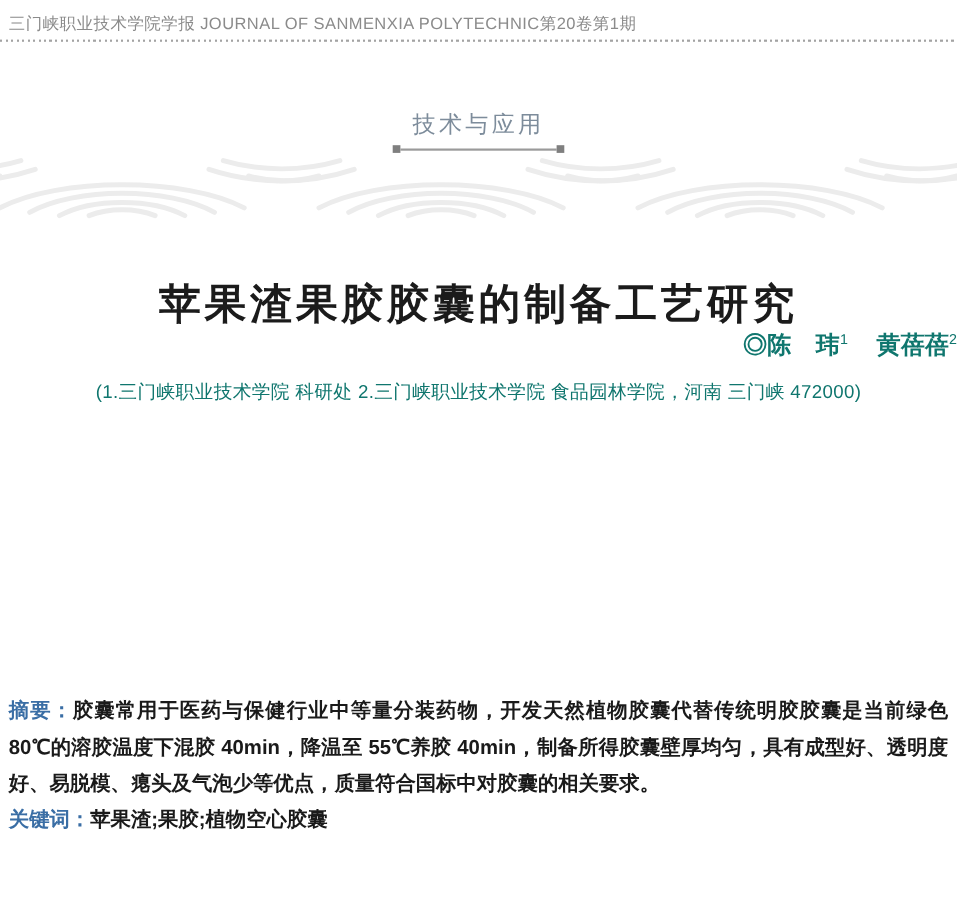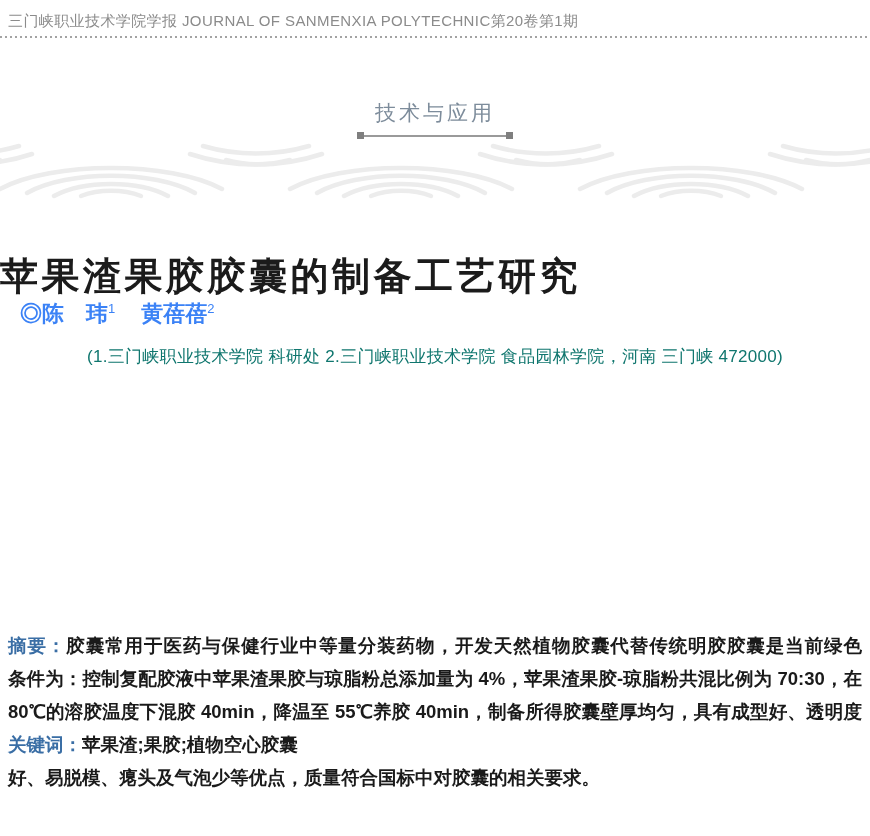--- a/index.html
+++ b/index.html
@@ -36,26 +36,26 @@
   }
   .section-underline .sq { width: 7px; height: 7px; background: #7f7f7f; }
   .section-underline .ln { flex: 1; height: 2px; background: #9a9a9a; }
 
   
   .wave-band { position: absolute; top: 141px; left: 0; width: 870px; height: 58px; }
 
   
   .article-title {
     position: absolute; top: 226px; left: 0; right: 0;
-    text-align: left; font-size: 38px; font-weight: bold;
+    text-align: center; font-size: 38px; font-weight: bold;
     letter-spacing: 3.5px; color: #1b1b1b;
   }
   .authors-line {
     position: absolute; top: 299px; left: 0; right: 0;
-    text-align: left; font-size: 22px; font-weight: bold; color: #3b82f6; padding-left: 20px;
+    text-align: right; font-size: 22px; font-weight: bold; color: #0f766e;
   }
   .authors-line sup { font-size: 13px; font-weight: normal; }
   .author-gap { display: inline-block; width: 26px; }
   .affiliation {
     position: absolute; top: 345px; left: 0; right: 0;
     text-align: center; font-size: 17px; color: #0f766e; letter-spacing: 0.3px;
   }
 
   
   .abstract-block {
@@ -107,19 +107,18 @@
 <div class="authors-line">
   <span>◎</span><span>陈　玮</span><sup>1</sup><span class="author-gap"></span><span>黄蓓蓓</span><sup>2</sup>
 </div>
 
 <div class="affiliation">(1.三门峡职业技术学院 科研处 2.三门峡职业技术学院 食品园林学院，河南 三门峡 472000)</div>
 
 <div class="abstract-block">
   <div class="abs-line fill">
     <span class="blue-label">摘要：</span><span>胶囊常用于医药与保健行业中等量分装药物，开发天然植物胶囊代替传统明胶胶囊是当前绿色</span>
   </div>
-  <div class="abs-line fill">条件为：控制复配胶液中苹果渣果胶与琼脂粉总添加量为 4%，苹果渣果胶-琼脂粉共混比例为 70:30，在</div>
   <div class="abs-line fill">80℃的溶胶温度下混胶 40min，降温至 55℃养胶 40min，制备所得胶囊壁厚均匀，具有成型好、透明度</div>
+  <div class="abs-line">好、易脱模、瘪头及气泡少等优点，质量符合国标中对胶囊的相关要求。</div>
   <div class="abs-line">
     <span class="blue-label">关键词：</span><span>苹果渣;果胶;植物空心胶囊</span>
   </div>
-  <div class="abs-line">好、易脱模、瘪头及气泡少等优点，质量符合国标中对胶囊的相关要求。</div>
 </div>
 
 </body></html>

